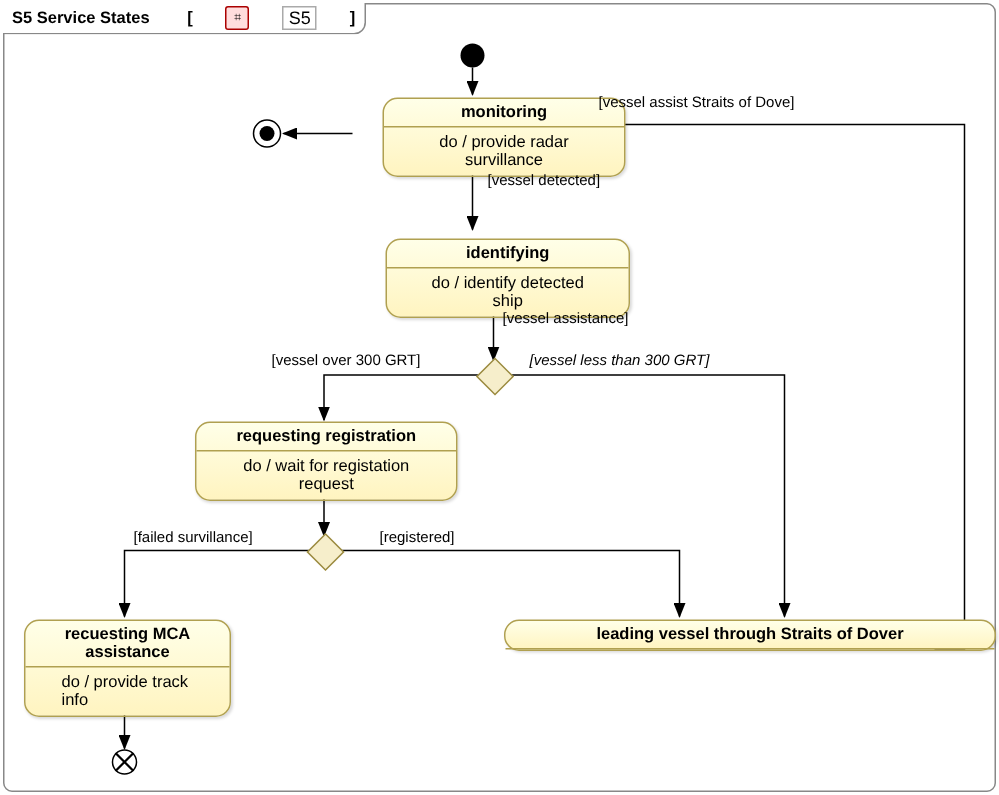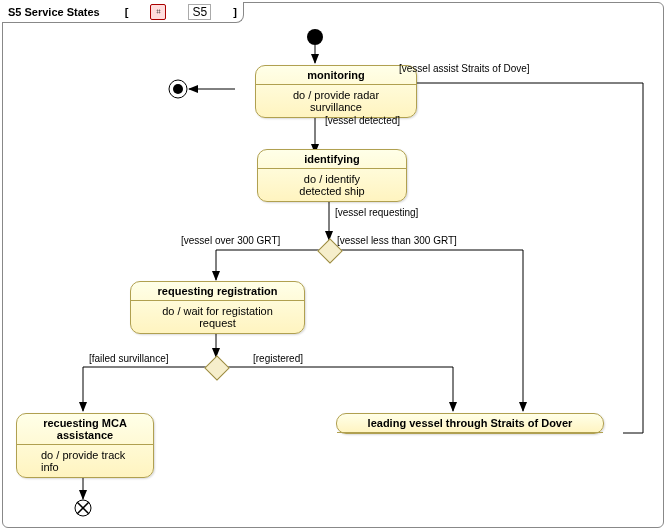--- a/index.html
+++ b/index.html
@@ -142,43 +142,43 @@
 
   <div class="diamond" style="left:318px; top:239px; width:16px; height:16px;"></div>
   <div class="diamond" style="left:205px; top:356px; width:16px; height:16px;"></div>
 
   <div class="state" style="left:232px; top:62px; width:162px;margin-left:20px;">
     <div class="title">monitoring</div>
     <div class="sep"></div>
     <div class="body">do / provide radar survillance</div>
   </div>
 
-  <div class="state" style="left:254px; top:146px; width:150px;">
+  <div class="state" style="left:254px; top:156px; width:163px;">
     <div class="title">identifying</div>
     <div class="sep"></div>
     <div class="body">do / identify detected ship</div>
   </div>
 
   <div class="state" style="left:13px; top:410px; width:138px;">
     <div class="title">recuesting MCA assistance</div>
     <div class="sep"></div>
     <div class="body" style="text-align:left">do / provide track info</div>
   </div>
 
   <div class="state" style="left:127px; top:278px; width:175px;">
     <div class="title">requesting registration</div>
     <div class="sep"></div>
     <div class="body">do / wait for registation request</div>
   </div>
 
-  <div class="state" style="left:333px; top:410px; width:268px;">
+  <div class="state" style="left:333px; top:410px; width:328px;">
     <div class="title">leading vessel through Straits of Dover</div>
     <div class="sep"></div>
   </div>
 
   <div class="lbl" style="left:322px; top:112px;">[vessel detected]</div>
-  <div class="lbl" style="left:332px; top:204px;">[vessel requesting]</div>
+  <div class="lbl" style="left:332px; top:204px;">[vessel assistance]</div>
   <div class="lbl" style="left:178px; top:232px;">[vessel over 300 GRT]</div>
-  <div class="lbl" style="left:334px; top:232px;">[vessel less than 300 GRT]</div>
+  <div class="lbl" style="left:350px; top:232px;font-style:italic;">[vessel less than 300 GRT]</div>
   <div class="lbl" style="left:86px; top:350px;">[failed survillance]</div>
   <div class="lbl" style="left:250px; top:350px;">[registered]</div>
   <div class="lbl" style="left:396px; top:60px;">[vessel assist Straits of Dove]</div>
 </div>
 
 </body></html>

